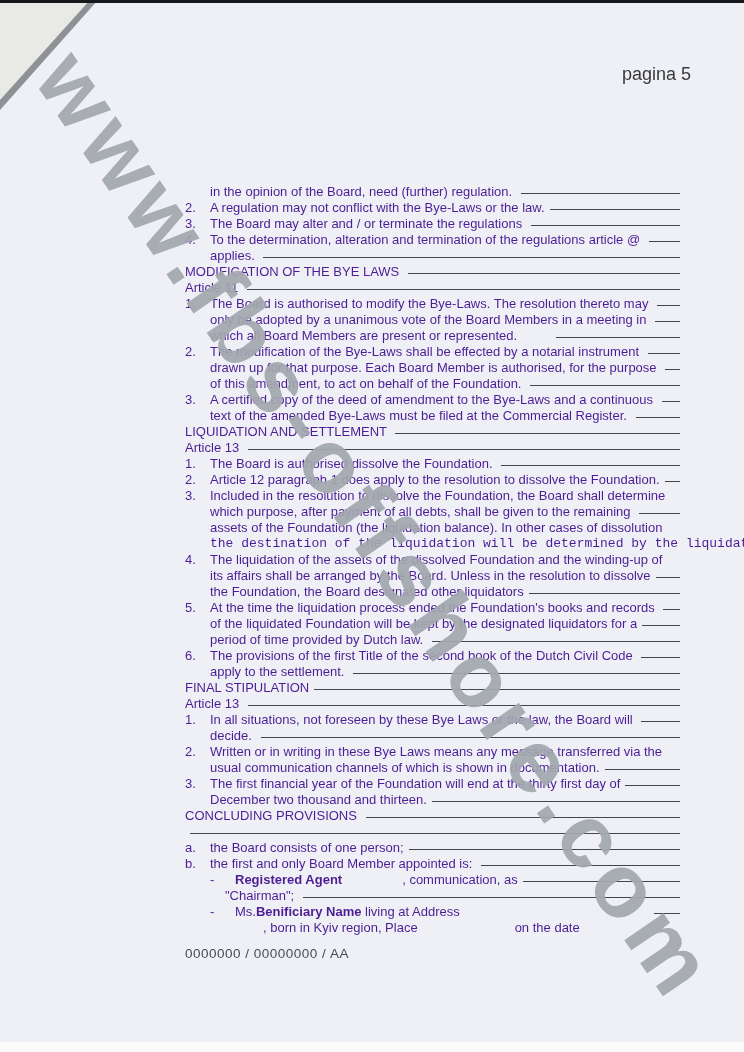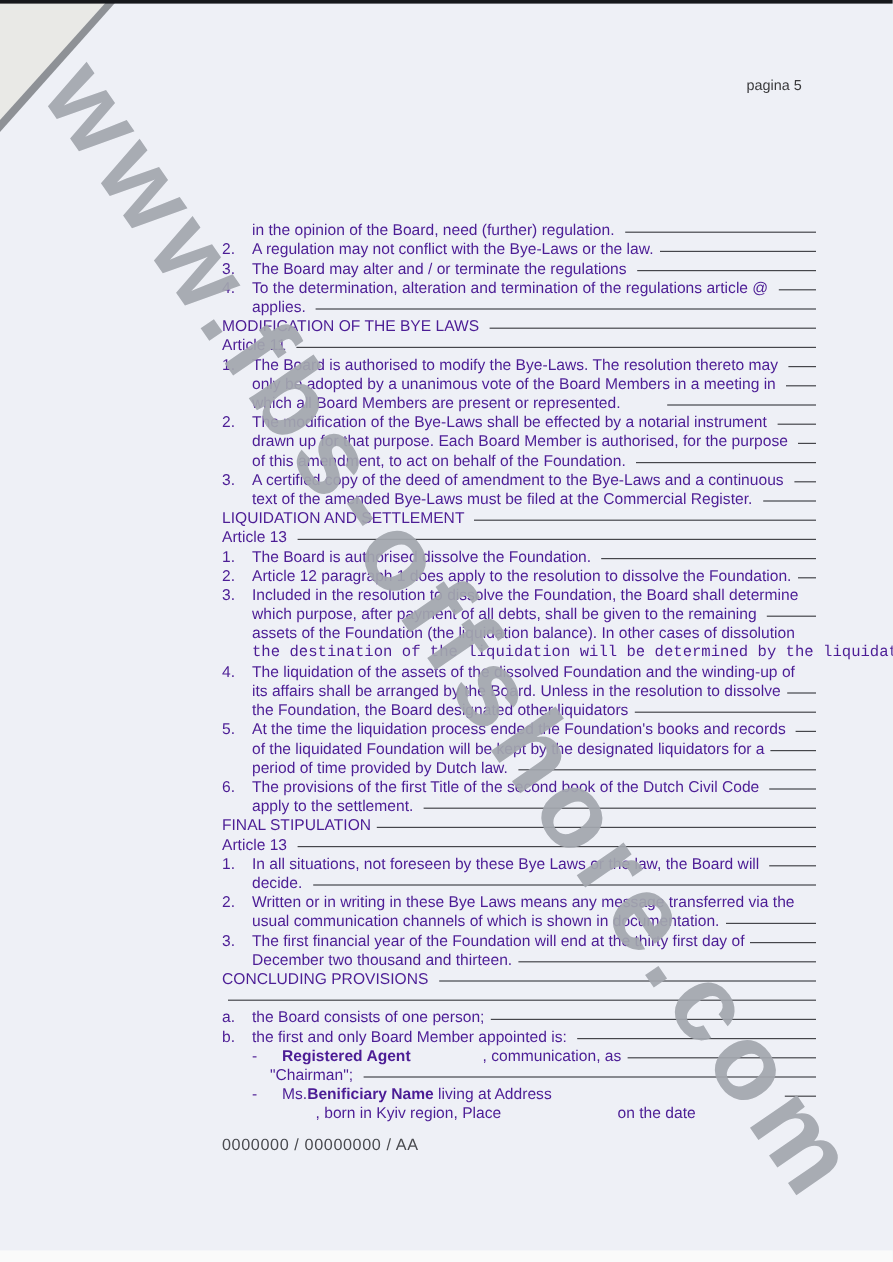--- a/index.html
+++ b/index.html
@@ -40,21 +40,21 @@
     letter-spacing:8px;
     white-space:nowrap;
     color:#a3a7ae;
     opacity:0.93;
     z-index:3;
     line-height:90px;
   }
   
   .pagina{
     position:absolute;top:64px;left:622px;
-    font-size:12px;color:#3a3a3d;z-index:1;
+    font-size:18px;color:#3a3a3d;z-index:1;
   }
   .footer-ref{
     position:absolute;top:946px;left:185px;
     font-size:13.5px;color:#4a4b50;letter-spacing:0.5px;z-index:1;
   }
   
   .document{
     position:absolute;top:184px;left:185px;right:64px;
     z-index:1;
   }

